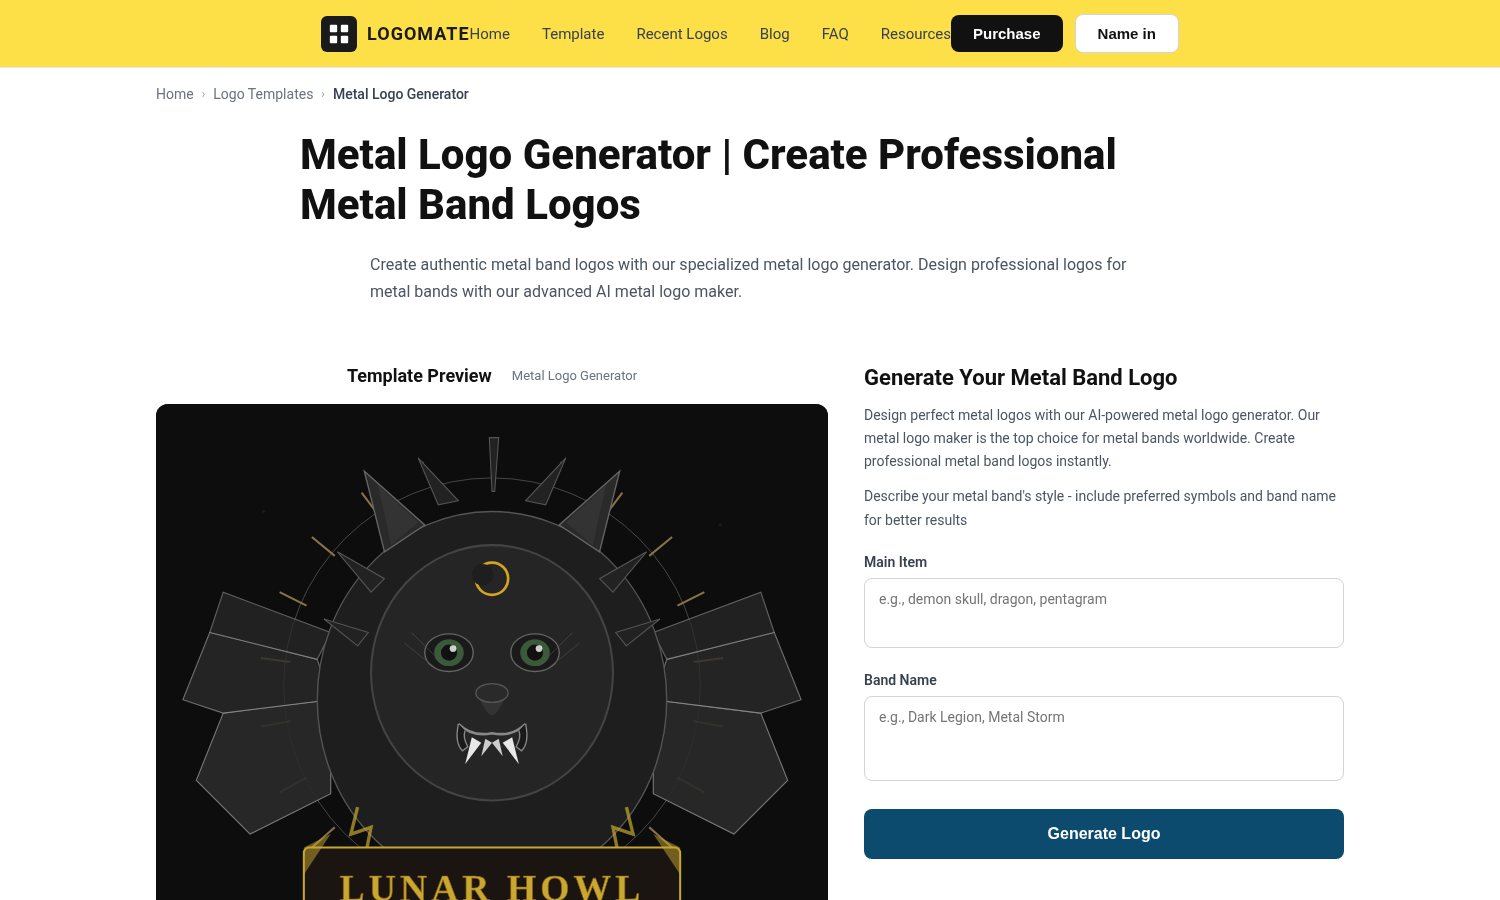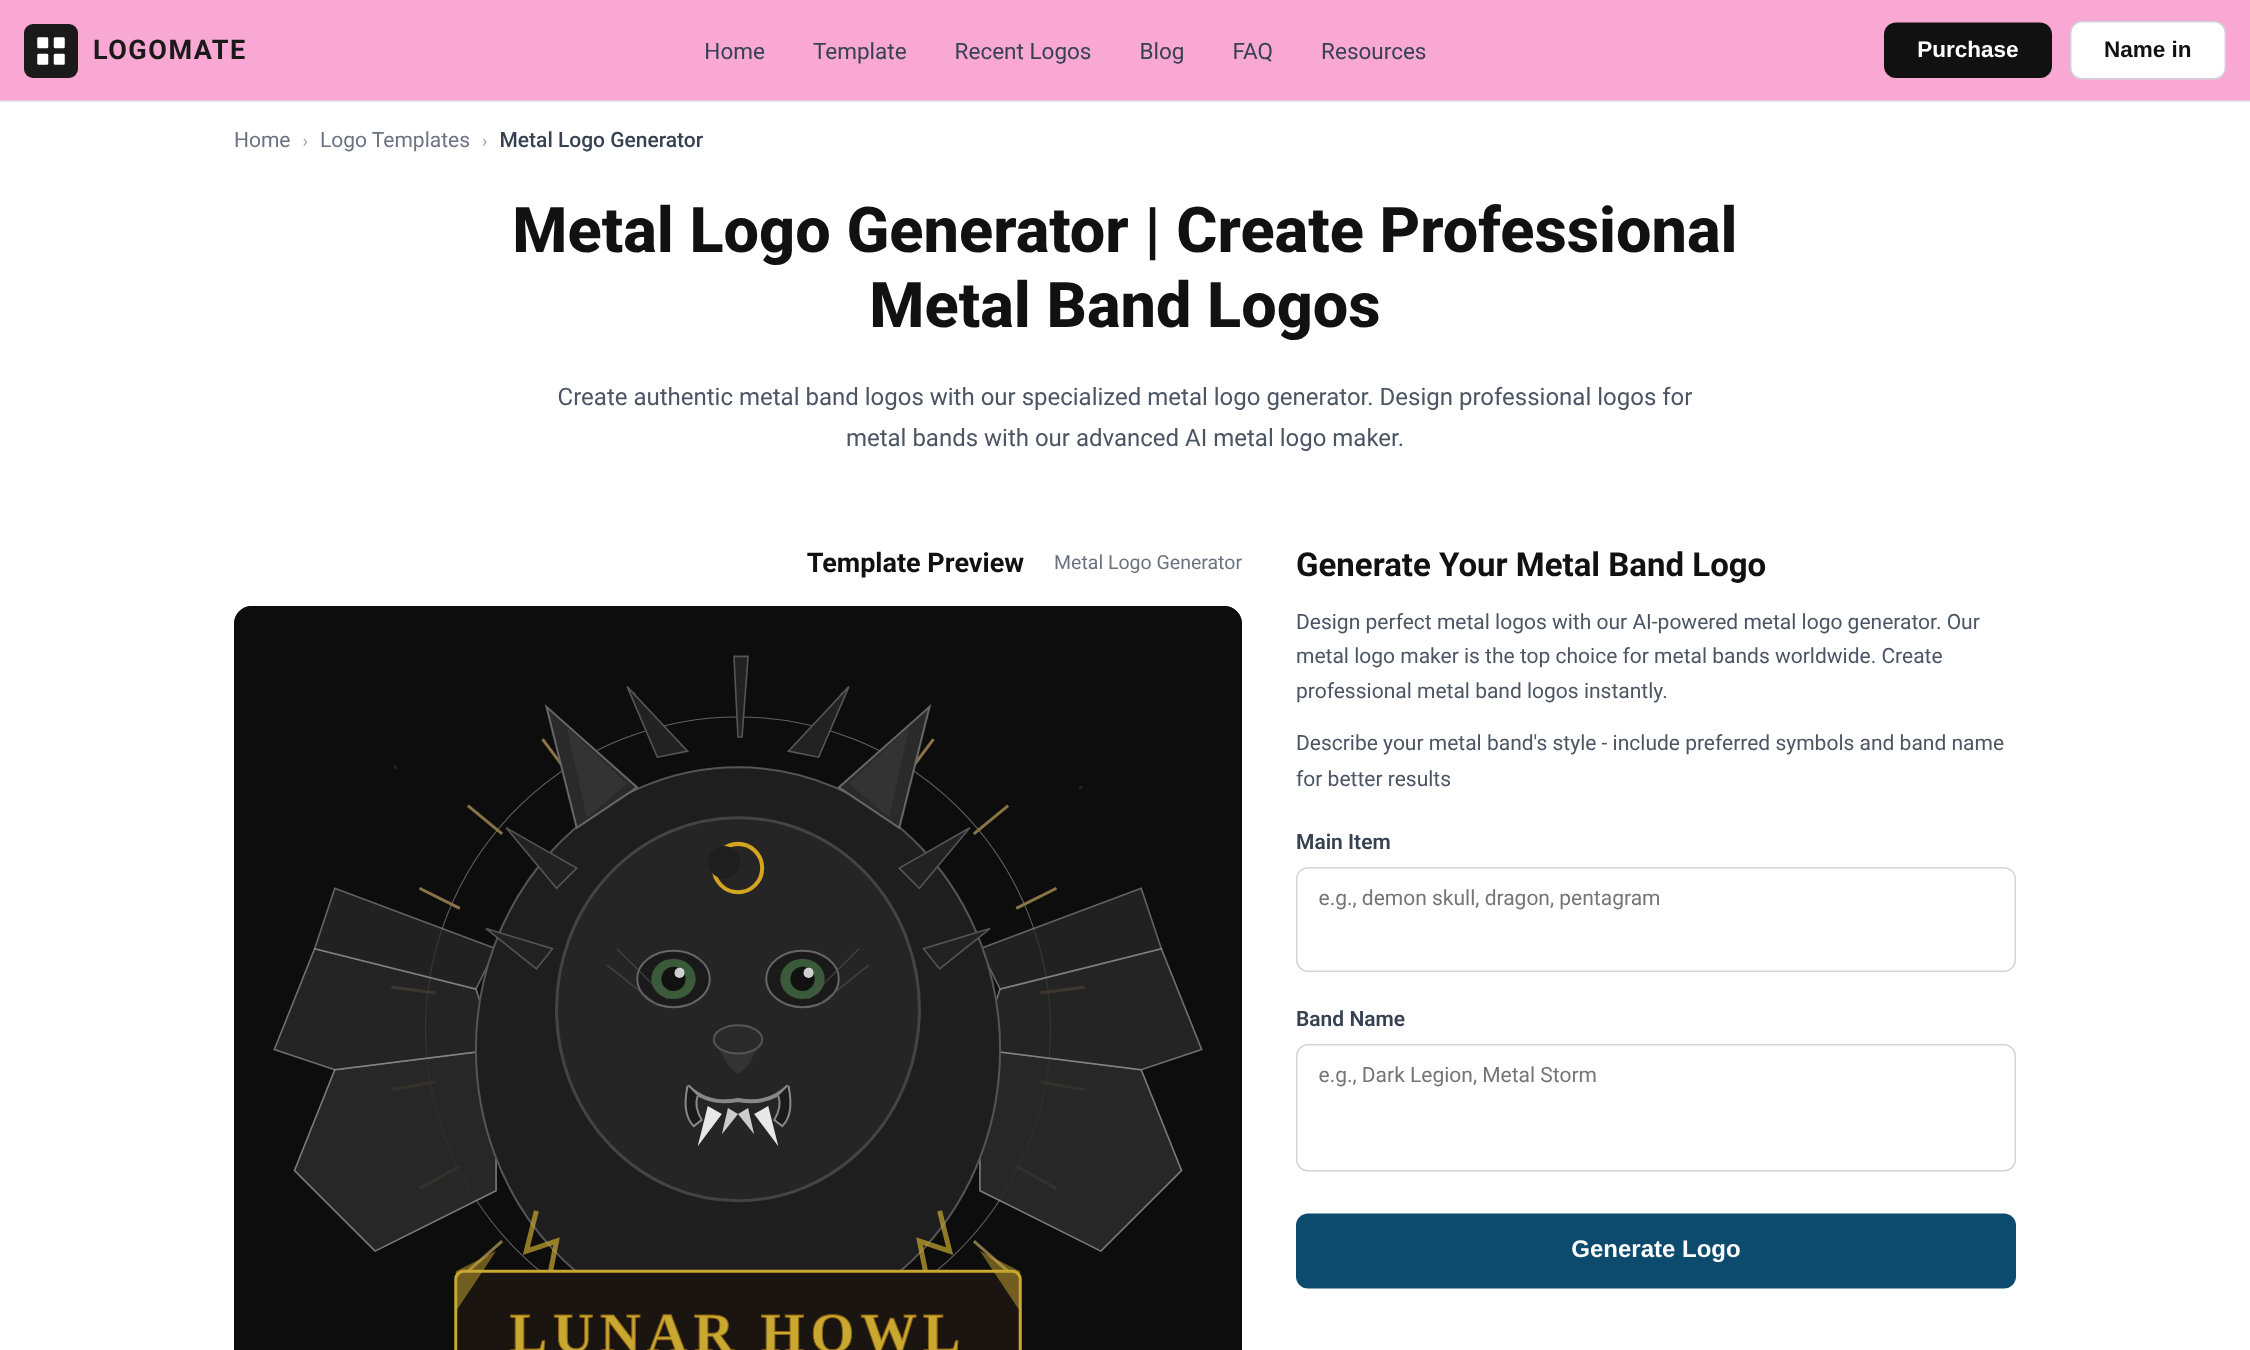--- a/index.html
+++ b/index.html
@@ -1,22 +1,22 @@
 <!DOCTYPE html>
 <html><head>
   <meta charset="utf-8">
   <style>
     * { margin: 0; padding: 0; box-sizing: border-box; }
     body { font-family: -apple-system, BlinkMacSystemFont, 'Segoe UI', Roboto, sans-serif; background: #fff; color: #1a1a1a; }
 
     
     nav {
-      display: flex; align-items: center; justify-content: space-between;
-      padding: 0 16px; height: 68px; border-bottom: 1px solid #e5e7eb;
-      background: #f9a8d4;
+      display: flex; align-items: center; justify-content: center;
+      padding: 0 40px; height: 68px; border-bottom: 1px solid #e5e7eb;
+      background: #fde047;
     }
     .nav-logo {
       display: flex; align-items: center; gap: 10px;
     }
     .logo-icon {
       width: 36px; height: 36px; background: #1a1a1a; border-radius: 6px;
       display: flex; align-items: center; justify-content: center;
     }
     .logo-icon svg { width: 22px; height: 22px; fill: #fff; }
     .logo-text {
@@ -41,41 +41,41 @@
     
     .breadcrumb {
       display: flex; align-items: center; gap: 8px;
       padding: 18px 156px; font-size: 14px; color: #6b7280;
     }
     .breadcrumb a { text-decoration: none; color: #6b7280; }
     .breadcrumb-sep { color: #9ca3af; font-size: 12px; }
     .breadcrumb-current { color: #374151; font-weight: 500; }
 
     
-    .hero { text-align: center; padding: 10px 58px 40px; }
+    .hero { text-align: left; padding: 10px 58px 40px; }
     .hero h1 {
       font-size: 42px; font-weight: 800; color: #111; line-height: 1.2;
       max-width: 900px; margin: 0 auto 20px;
     }
     .hero p {
       font-size: 16px; color: #4b5563; max-width: 760px; margin: 0 auto;
       line-height: 1.7;
     }
 
     
     .main-content {
       display: flex; gap: 36px;
       padding: 20px 156px 60px;
       align-items: flex-start;
     }
 
     
     .left-panel { flex: 1; min-width: 0; }
     .panel-header {
-      display: flex; align-items: center; justify-content: flex-end;
+      display: flex; align-items: center; justify-content: center;
       margin-bottom: 18px;
       gap: 20px;
     }
     .panel-title {
       font-size: 18px; font-weight: 700; color: #111;
     }
     .template-label {
       font-size: 13px; color: #6b7280;
     }
     .preview-image-container {

